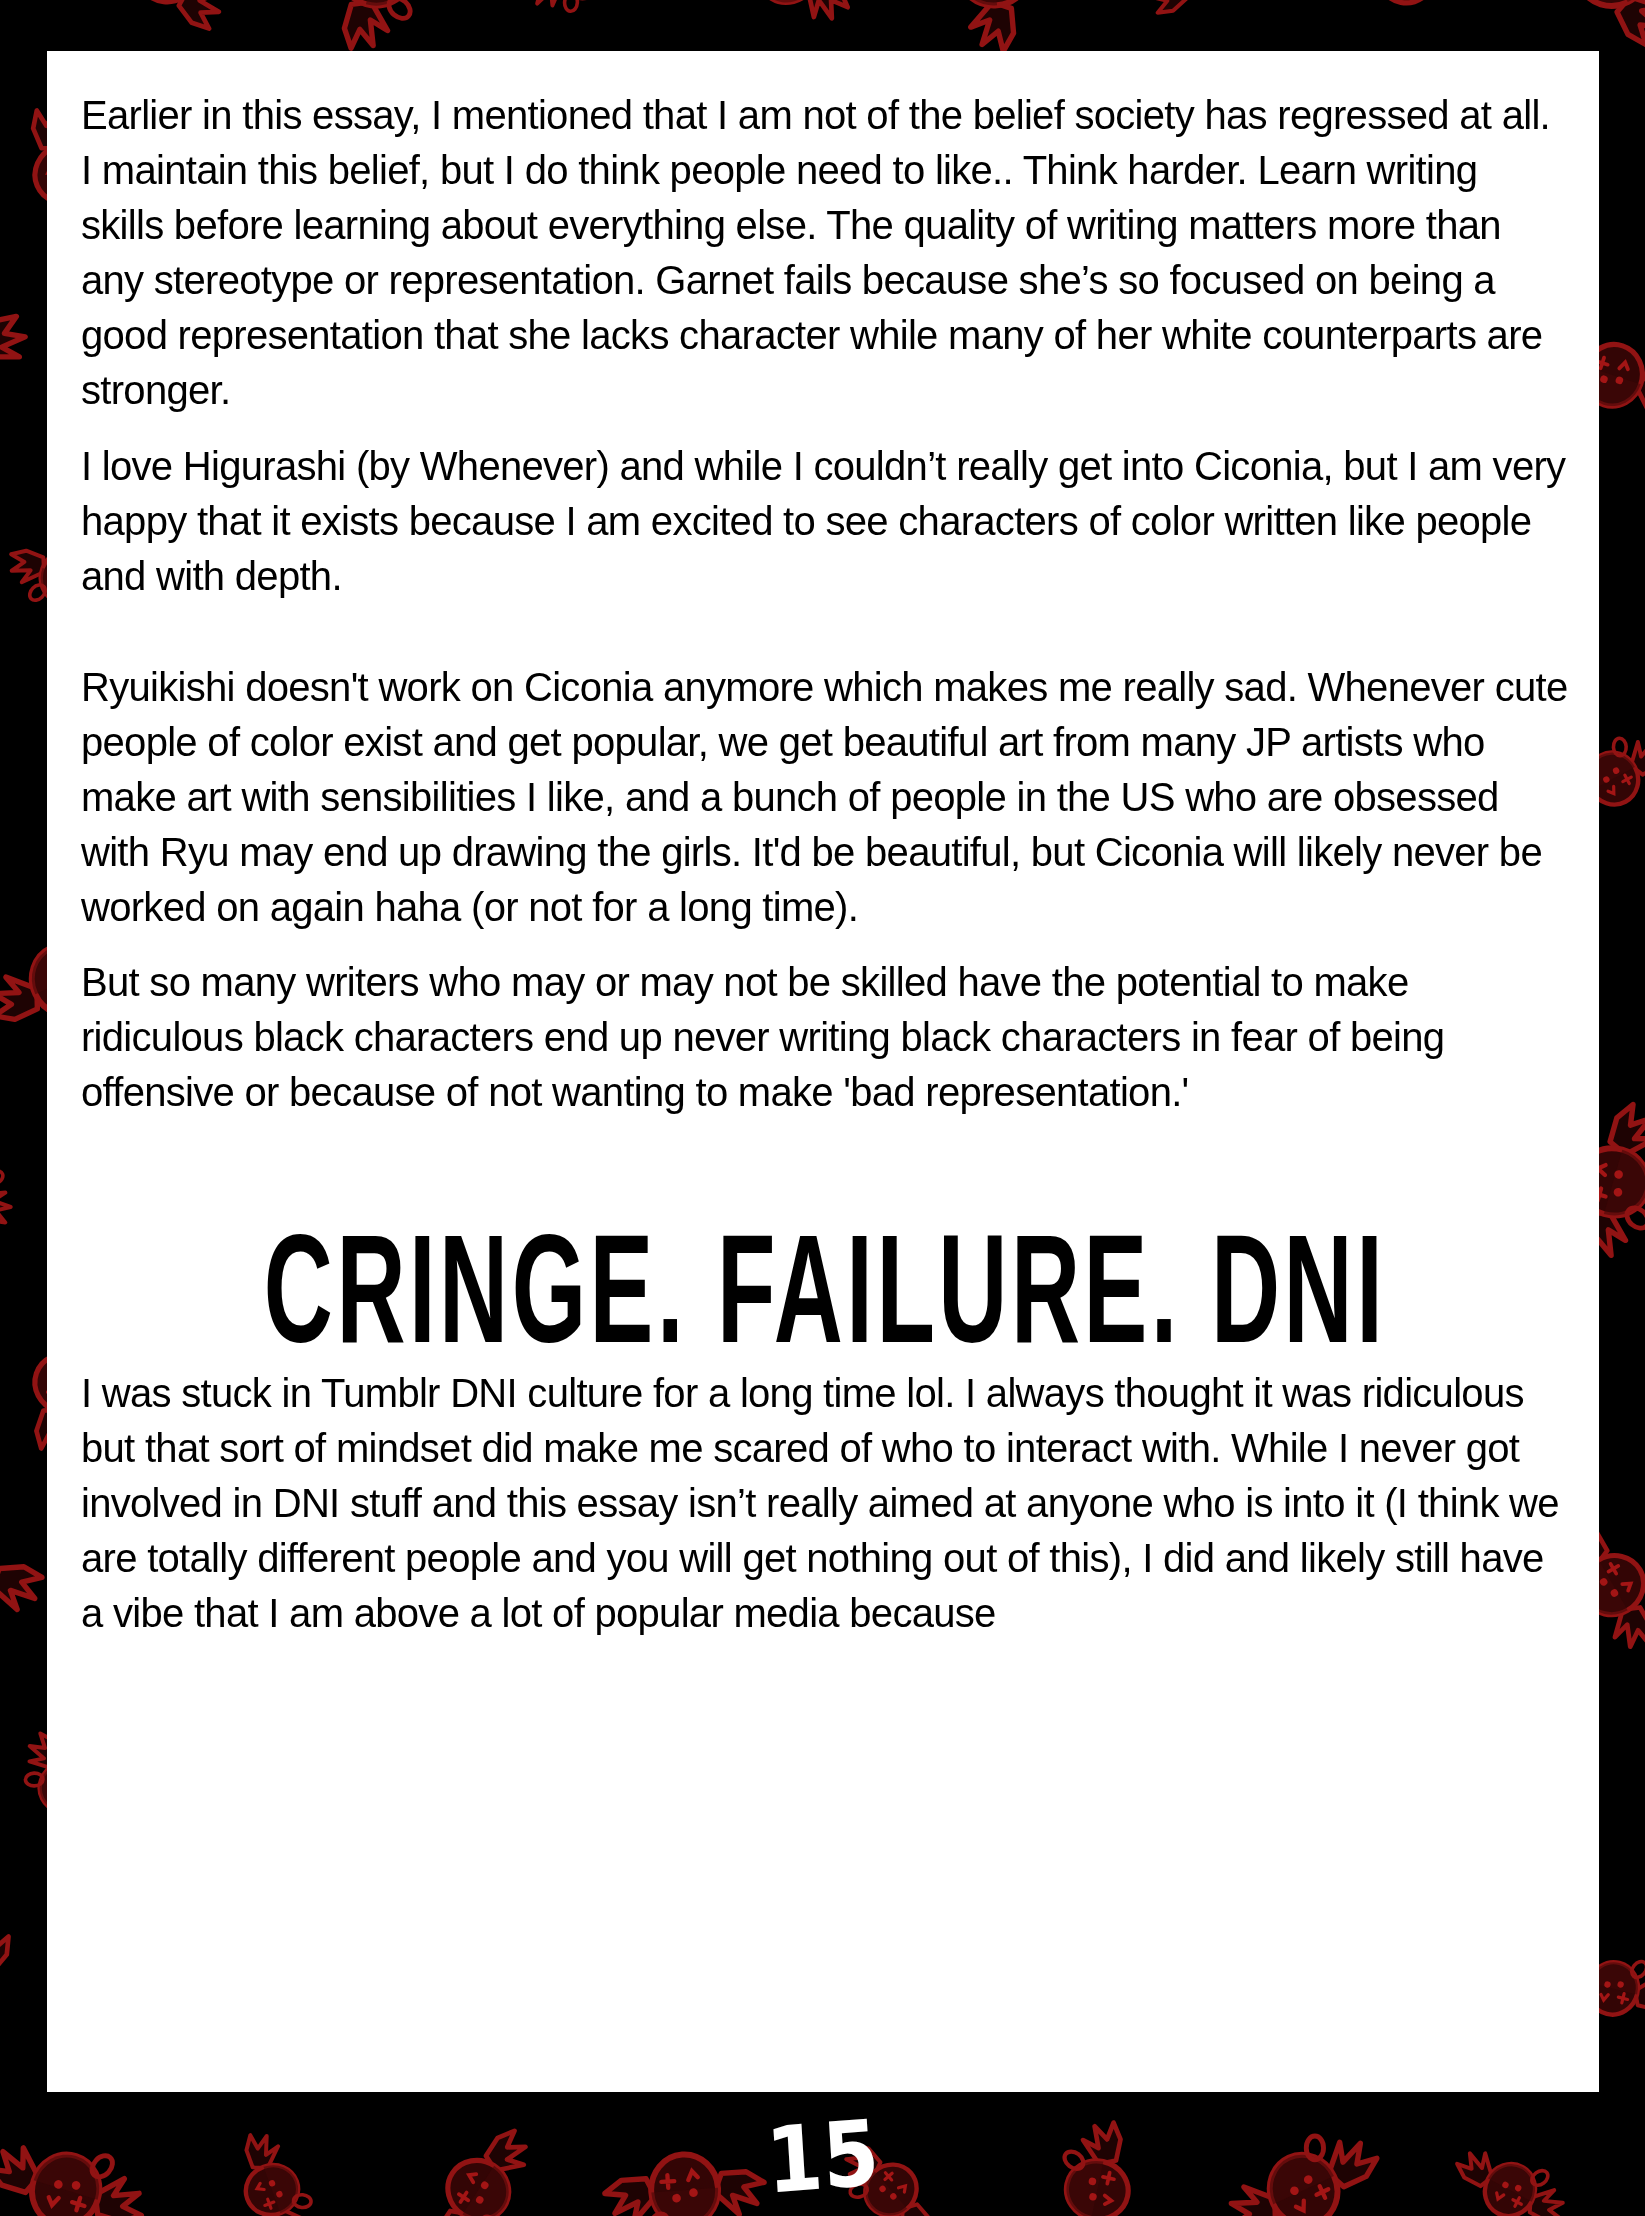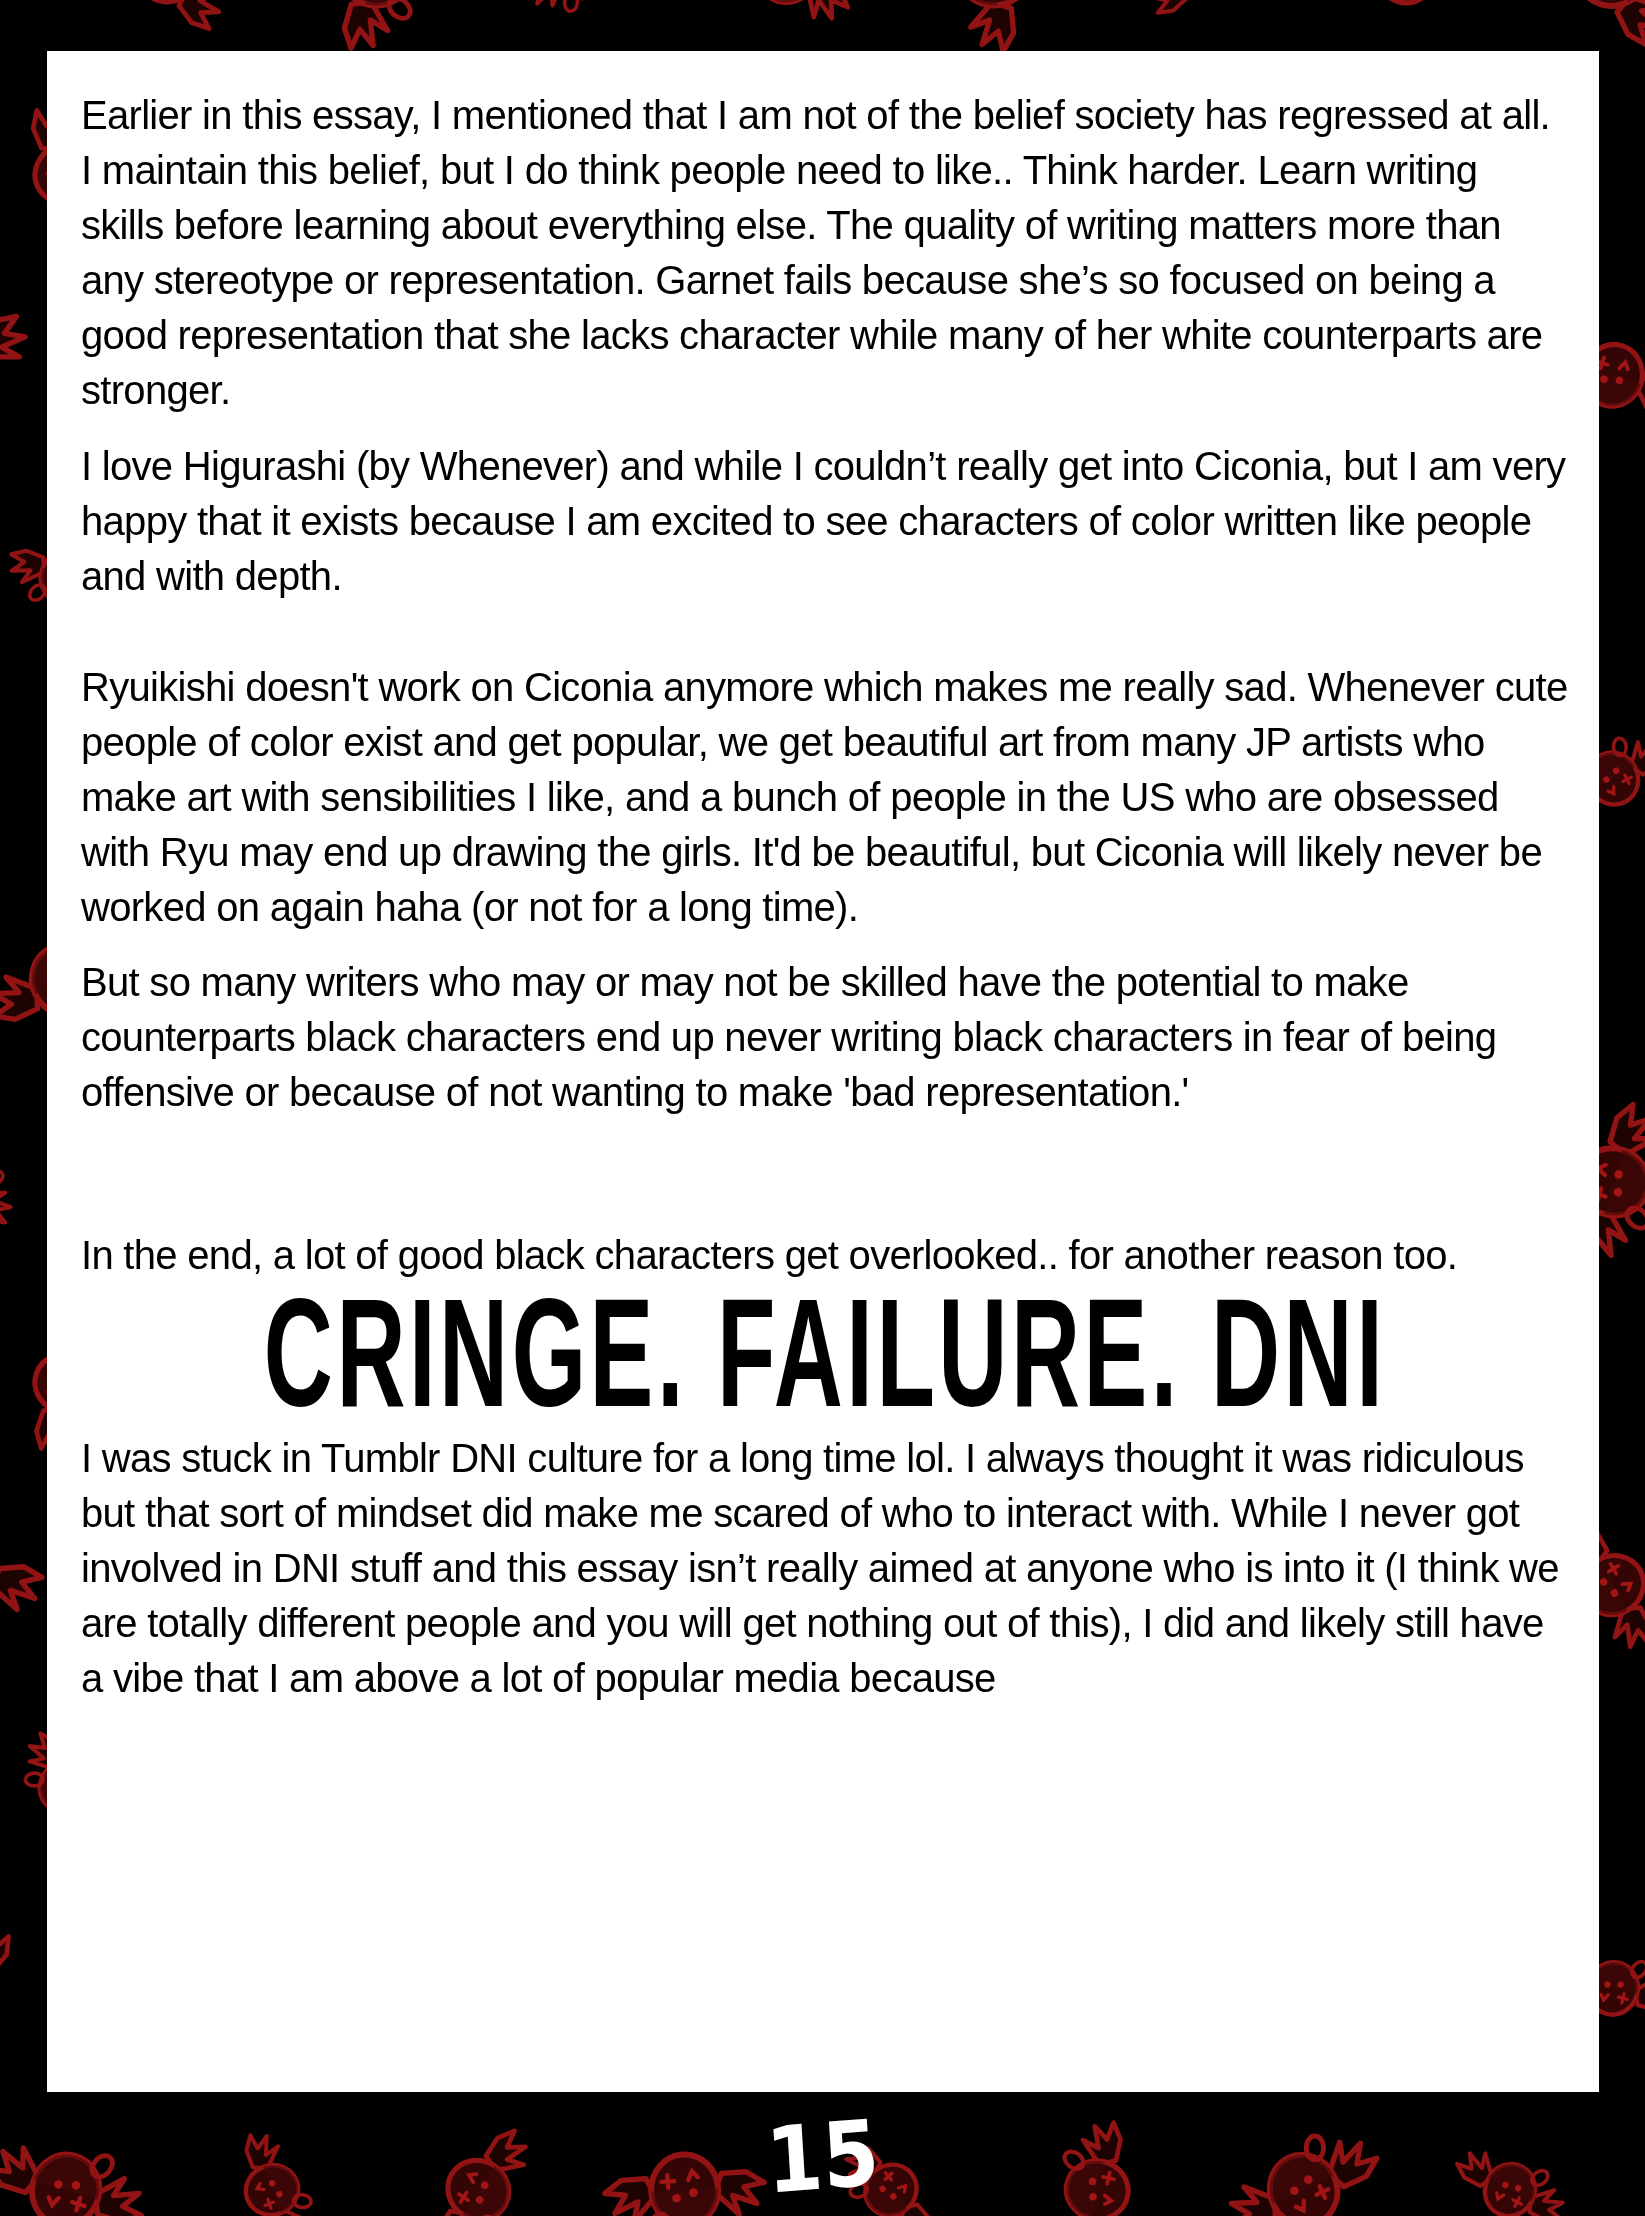--- a/index.html
+++ b/index.html
@@ -191,22 +191,21 @@
       <use href="#bat" xlink:href="#bat" transform="translate(2780 4670) rotate(335) scale(1.15)"></use>
       <use href="#bat" xlink:href="#bat" transform="translate(3220 4670) rotate(28) scale(0.85)"></use>
       <use href="#bat" xlink:href="#bat" transform="translate(3660 4670) rotate(81) scale(1)"></use>
     </g>
 </svg>
 
 <div class="sheet">
   <p class="body-text">Earlier in this essay, I mentioned that I am not of the belief society has regressed at all. I maintain this belief, but I do think people need to like.. Think harder. Learn writing skills before learning about everything else. The quality of writing matters more than any stereotype or representation. Garnet fails because she’s so focused on being a good representation that she lacks character while many of her white counterparts are stronger.</p>
   <p class="body-text gap-after-md">I love Higurashi (by Whenever) and while I couldn’t really get into Ciconia, but I am very happy that it exists because I am excited to see characters of color written like people and with depth.</p>
   <p class="body-text">Ryuikishi doesn't work on Ciconia anymore which makes me really sad. Whenever cute people of color exist and get popular, we get beautiful art from many JP artists who make art with sensibilities I like, and a bunch of people in the US who are obsessed with Ryu may end up drawing the girls. It'd be beautiful, but Ciconia will likely never be worked on again haha (or not for a long time).</p>
-  <p class="body-text gap-after-lg">But so many writers who may or may not be skilled have the potential to make counterparts black characters end up never writing black characters in fear of being offensive or because of not wanting to make 'bad representation.'</p>
-  <p class="body-text gap-after-sm">In the end, a lot of good black characters get overlooked.. for another reason too.</p>
+  <p class="body-text gap-after-lg">But so many writers who may or may not be skilled have the potential to make ridiculous black characters end up never writing black characters in fear of being offensive or because of not wanting to make 'bad representation.'</p>
   <div class="headline-wrap">
     <span class="headline">CRINGE. FAILURE. DNI</span>
   </div>
   <p class="body-text">I was stuck in Tumblr DNI culture for a long time lol. I always thought it was ridiculous but that sort of mindset did make me scared of who to interact with. While I never got involved in DNI stuff and this essay isn’t really aimed at anyone who is into it (I think we are totally different people and you will get nothing out of this), I did and likely still have a vibe that I am above a lot of popular media because</p>
 </div>
 
 <div class="page-number">15</div>
 
 
 </body></html>

